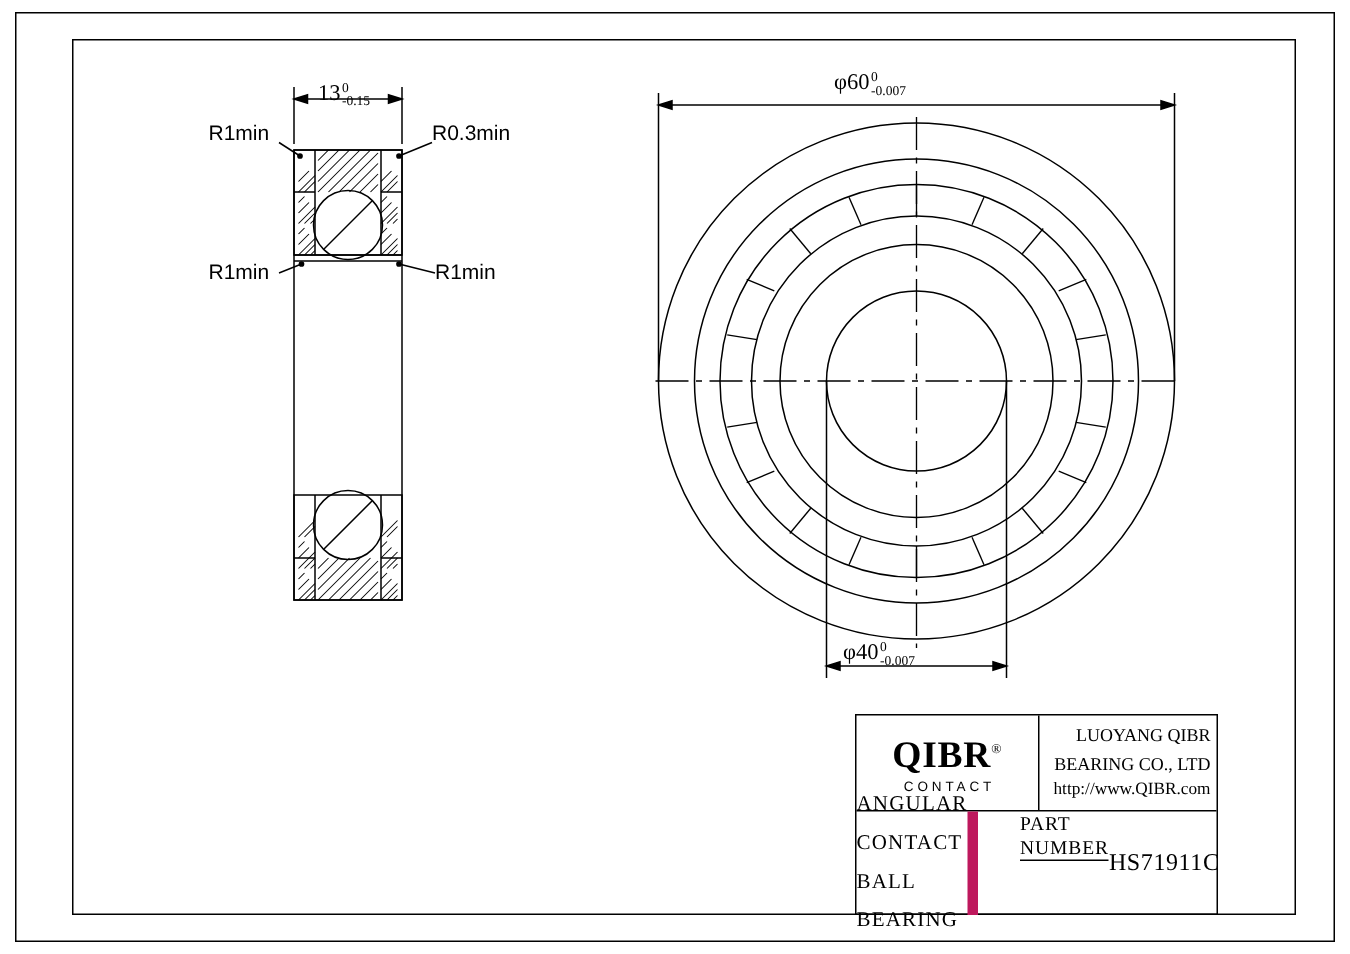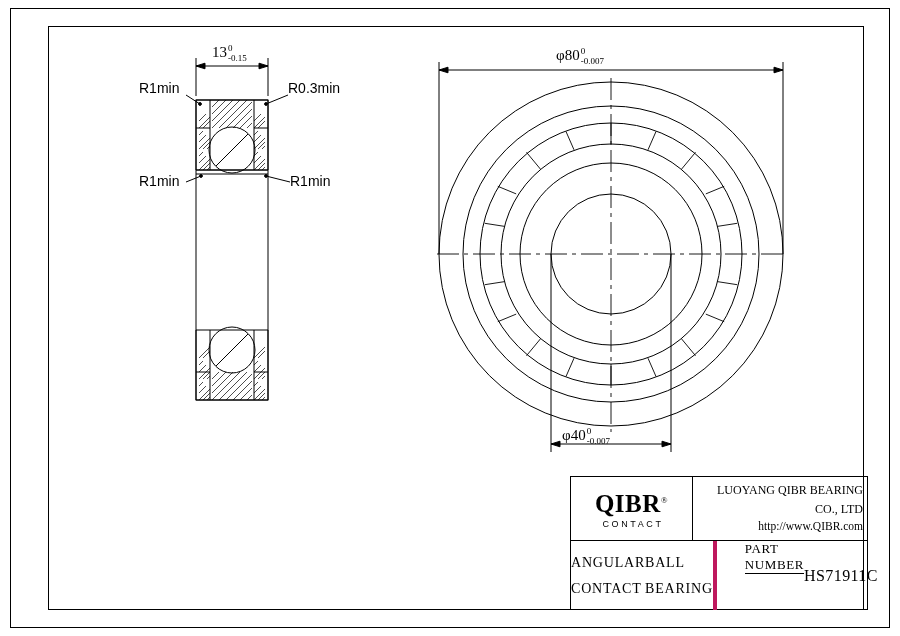--- a/index.html
+++ b/index.html
@@ -64,21 +64,21 @@
     font-size: 9px;
     line-height: 1.05;
     text-align: left;
     margin-left: 1px;
   }
   
   .tb {
     position: absolute;
     left: 570px;
     top: 476px;
-    width: 298px;
+    width: 242px;
     height: 134px;
     border: 1px solid #000;
     box-sizing: border-box;
   }
   .tb-top {
     position: absolute;
     left: 0; top: 0;
     width: 100%;
     height: 64px;
     box-sizing: border-box;
@@ -128,23 +128,23 @@
   .tb-bottom {
     position: absolute;
     left: 0; top: 64px;
     width: 100%;
     height: 69px;
     display: flex;
   }
   .tb-desc {
     width: 186px;
     box-sizing: border-box;
-    border-right: 4px solid #be185d;
-    display: flex;
-    flex-direction: row;
+    border-right: 7px solid #be185d;
+    display: flex;
+    flex-direction: column;
     justify-content: center;
     align-items: center;
     font-size: 14px;
     line-height: 1.85;
     letter-spacing: 0.8px;
   }
   .tb-part {
     flex: 1;
     display: flex;
     flex-direction: row;
@@ -377,26 +377,26 @@
         <path d="M671 444 L662 441.2 L662 446.8 Z" fill="#000"></path>
       </g>
     </g>
   </svg>
 
   <div class="lbl" style="left:139px; top:80px;">R1min</div>
   <div class="lbl" style="left:288px; top:80px;">R0.3min</div>
   <div class="lbl" style="left:139px; top:173px;">R1min</div>
   <div class="lbl" style="left:290px; top:173px;">R1min</div>
 
-  <div class="dimstack" style="left:212px; top:44px;">
+  <div class="dimstack" style="left:212px; top:54px;">
     <span class="main">13</span><span class="tolbox"><span style="display:block">0</span><span style="display:block">-0.15</span></span>
   </div>
 
   <div class="dimstack" style="left:556px; top:47px;">
-    <span class="main">φ</span><span class="main">80</span><span class="tolbox"><span style="display:block">0</span><span style="display:block">-0.007</span></span>
+    <span class="main">φ</span><span class="main">60</span><span class="tolbox"><span style="display:block">0</span><span style="display:block">-0.007</span></span>
   </div>
 
   <div class="dimstack" style="left:562px; top:427px;">
     <span class="main">φ</span><span class="main">40</span><span class="tolbox"><span style="display:block">0</span><span style="display:block">-0.007</span></span>
   </div>
 
   <div class="tb">
     <div class="tb-top">
       <div class="tb-logo">
         <div class="logo-main"><span>QIBR</span><span class="logo-reg">®</span></div>

